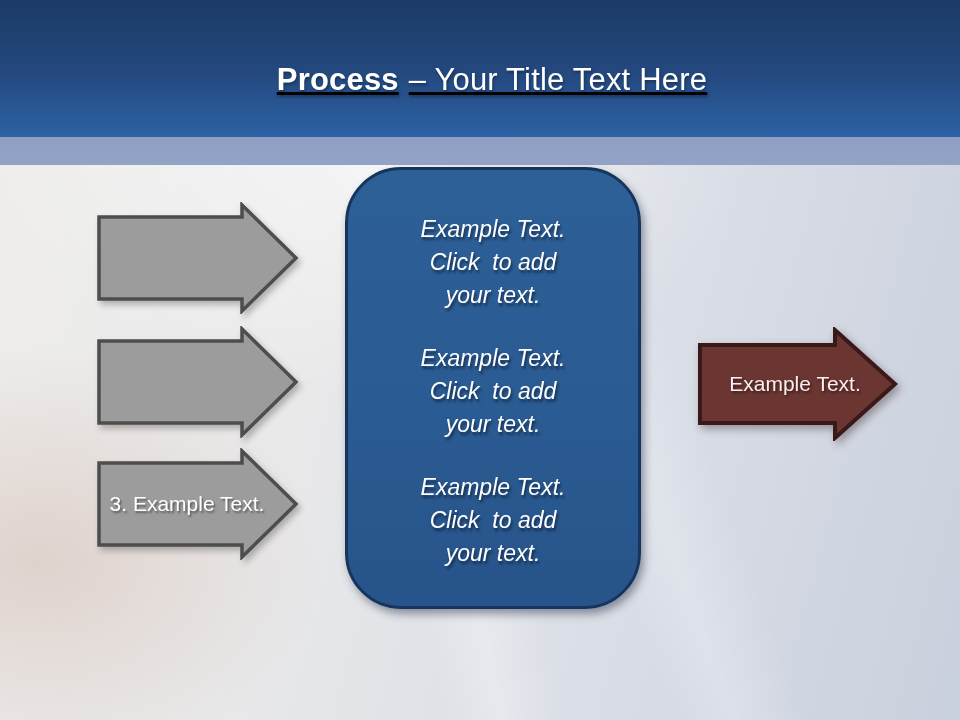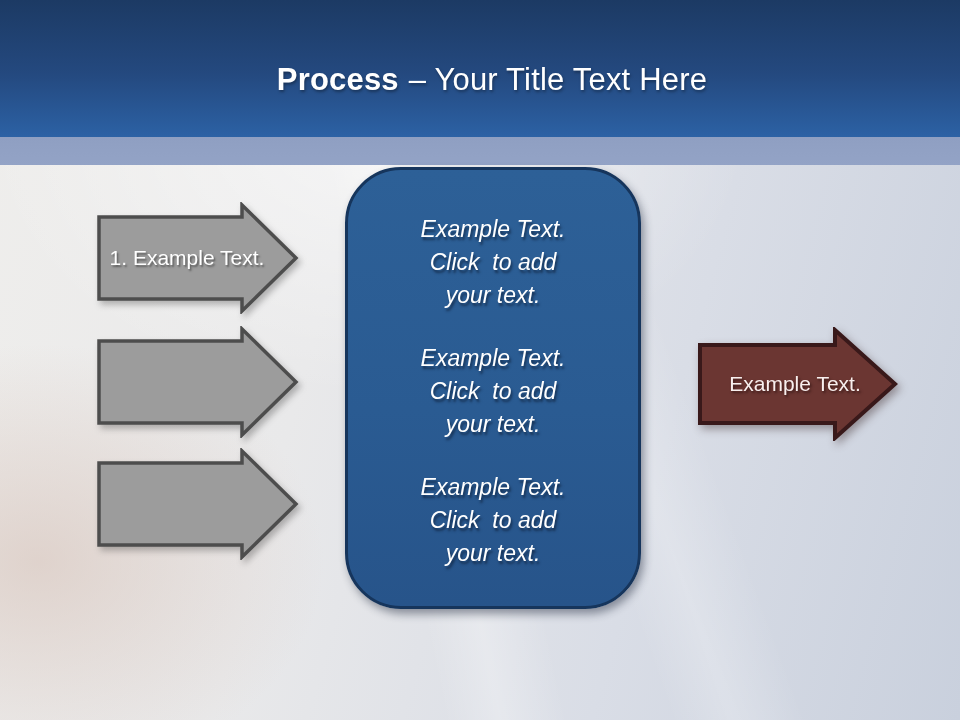--- a/index.html
+++ b/index.html
@@ -10,21 +10,21 @@
       radial-gradient(ellipse 420px 320px at 4% 78%, rgba(216,197,188,0.65), transparent 68%),
       radial-gradient(ellipse 620px 430px at 38% 18%, rgba(255,255,255,0.55), transparent 62%),
       linear-gradient(78deg, transparent 40%, rgba(255,255,255,0.28) 45%, transparent 51%),
       linear-gradient(70deg, transparent 55%, rgba(255,255,255,0.22) 60%, transparent 66%),
       linear-gradient(105deg, #efeeec 0%, #e9e9ea 35%, #d9dde6 68%, #c9d0dd 100%);
   }
   
   .header{
     position:absolute;left:0;top:0;width:960px;height:154px;
     background:linear-gradient(180deg, var(--header-top,#1c3a64) 0%, #24497f 48%, var(--header-bottom,#2e68af) 100%);
-    display:flex;align-items:center;justify-content:center;
+    display:flex;align-items:center;justify-content:center;text-decoration:underline;
   }
   .title{
     color:#fff;font-size:31px;letter-spacing:0.2px;padding-left:24px;padding-top:6px;
     text-shadow:1px 2px 3px rgba(0,0,0,0.35);white-space:nowrap;
   }
   .title .bold{font-weight:700;}
   .title .rest{font-weight:400;margin-left:0.32em;}
   .band{
     position:absolute;left:0;top:137px;width:960px;height:28px;
     background:linear-gradient(180deg, var(--band,#8f9fc2) 0%, #93a3c6 100%);
@@ -74,33 +74,33 @@
     <div class="title">
       <span class="bold">Process</span><span class="rest">– Your Title Text Here</span>
     </div>
   </div>
   <div class="band"></div>
 
   <div class="step step-1">
     <svg viewBox="0 0 202 112" aria-hidden="true">
       <polygon points="2,15 145,15 145,3 199,56 145,109 145,97 2,97"></polygon>
     </svg>
-    <div class="step-label">1. Example Text.</div>
   </div>
 
   <div class="step step-2">
     <svg viewBox="0 0 202 112" aria-hidden="true">
       <polygon points="2,15 145,15 145,3 199,56 145,109 145,97 2,97"></polygon>
     </svg>
   </div>
 
   <div class="step step-3">
     <svg viewBox="0 0 202 112" aria-hidden="true">
       <polygon points="2,15 145,15 145,3 199,56 145,109 145,97 2,97"></polygon>
     </svg>
+    <div class="step-label">3. Example Text.</div>
   </div>
 
   <div class="panel">
     <div class="panel-block">Example Text.
 Click  to add
 your text.</div>
     <div class="panel-block">Example Text.
 Click  to add
 your text.</div>
     <div class="panel-block">Example Text.

